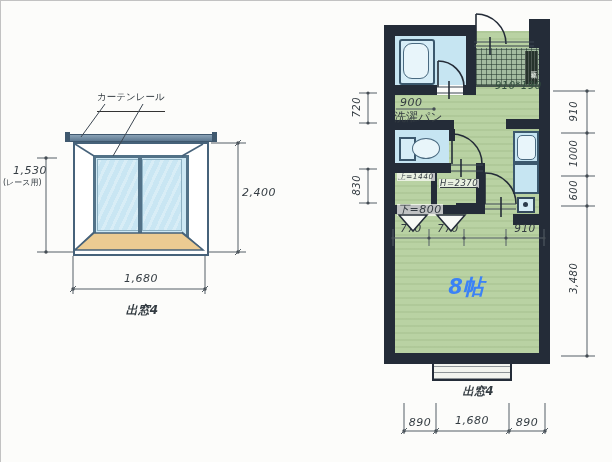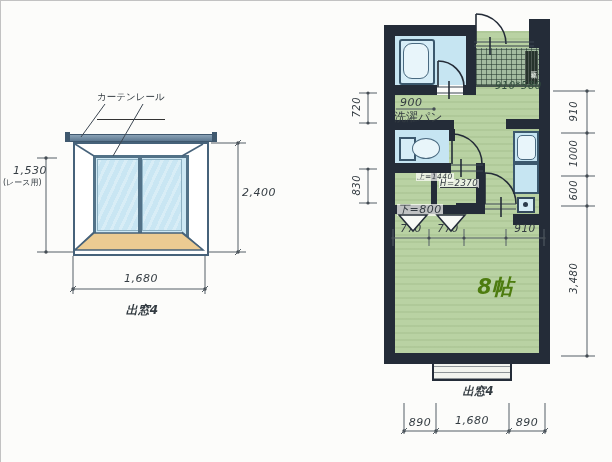--- a/index.html
+++ b/index.html
@@ -53,21 +53,21 @@
   <div class="abs" id="rail" style="left:66px;top:133px;width:148px;height:6px;"></div>
   <div class="abs railcap" style="left:64px;top:131px;width:5px;height:10px;"></div>
   <div class="abs railcap" style="left:211px;top:131px;width:5px;height:10px;"></div>
 
   <div class="abs" id="outerbox" style="left:72px;top:141px;width:132px;height:110px;"></div>
   <div class="abs" id="innerframe" style="left:92px;top:154px;width:90px;height:78px;"></div>
   <div class="abs pane" style="left:96px;top:158px;width:40px;height:70px;"></div>
   <div class="abs pane" style="left:141px;top:158px;width:38px;height:70px;"></div>
   <div class="abs" id="mullion" style="left:137px;top:157px;width:4px;height:75px;"></div>
 
-  <div class="t jp" style="left:96px;top:91px;font-size:9.5px;border-bottom:1px solid #333;padding-bottom:17px;">カーテンレール</div>
+  <div class="t jp" style="left:96px;top:91px;font-size:9.5px;border-bottom:1px solid #333;padding-bottom:9px;">カーテンレール</div>
 
   <div class="t num" style="left:12px;top:164px;font-size:11px;font-style:italic;">1,530</div>
   <div class="t jp" style="left:2px;top:178px;font-size:8px;">(レース用)</div>
   <div class="t num" style="left:241px;top:186px;font-size:11px;">2,400</div>
   <div class="t num ctr" style="left:140px;top:272px;font-size:11px;">1,680</div>
   <div class="t jp ctr" style="left:141px;top:303px;font-size:12px;font-weight:bold;font-style:italic;">出窓4</div>
 
   <div class="abs" id="roomfill" style="left:394px;top:30px;width:144px;height:324px;"></div>
 
   <div class="abs wet" style="left:394px;top:35px;width:71px;height:49px;"></div>
@@ -102,25 +102,25 @@
   <div class="wall" style="left:430px;top:172px;width:6px;height:32px;"></div>
   <div class="wall" style="left:383px;top:204px;width:92px;height:9px;"></div>
   <div class="wall" style="left:455px;top:202px;width:29px;height:11px;"></div>
   <div class="wall" style="left:512px;top:213px;width:37px;height:11px;"></div>
   <div class="wall" style="left:383px;top:352px;width:166px;height:11px;"></div>
 
   <div class="abs" id="bay" style="left:431px;top:361px;width:80px;height:19px;box-sizing:border-box;"></div>
 
   <div class="t num" style="left:399px;top:96px;font-size:11px;">900</div>
   <div class="t jp" style="left:393px;top:110px;font-size:12px;">洗濯パン</div>
-  <div class="t num" style="left:494px;top:80px;font-size:10px;color:#33503f;">910*580</div>
-  <div class="t num lbl-bg" style="left:396px;top:172px;font-size:7.5px;margin-left:19px;">上=1440</div>
+  <div class="t num" style="left:494px;top:80px;font-size:10px;color:#33503f;">910*190</div>
+  <div class="t num lbl-bg" style="left:396px;top:172px;font-size:7.5px;">上=1440</div>
   <div class="t num lbl-bg" style="left:396px;top:171px;font-size:11px;margin-top:32px;">下=800</div>
   <div class="t num lbl-bg" style="left:438px;top:178px;font-size:8.5px;text-decoration:underline;">H=2370</div>
-  <div class="t jp" style="left:465px;top:286px;font-size:21px;font-weight:600;font-style:italic;color:#4d7c0f;transform:translate(-50%,-50%);margin-left:29px;">8帖</div>
+  <div class="t jp" style="left:465px;top:286px;font-size:21px;font-weight:600;font-style:italic;color:#3b82f6;transform:translate(-50%,-50%);">8帖</div>
   <div class="t jp ctr" style="left:477px;top:384px;font-size:11.5px;font-weight:bold;font-style:italic;">出窓4</div>
 
   <div class="t num ctr" style="left:410px;top:222px;font-size:10.5px;">770</div>
   <div class="t num ctr" style="left:447px;top:222px;font-size:10.5px;">770</div>
   <div class="t num ctr" style="left:524px;top:222px;font-size:10.5px;">910</div>
 
   <div class="t num rot" style="left:344px;top:101px;width:24px;font-size:10px;text-align:center;">720</div>
   <div class="t num rot" style="left:344px;top:179px;width:24px;font-size:10px;text-align:center;">830</div>
 
   <div class="t num rot" style="left:558px;top:105px;width:30px;font-size:10px;text-align:center;">910</div>

